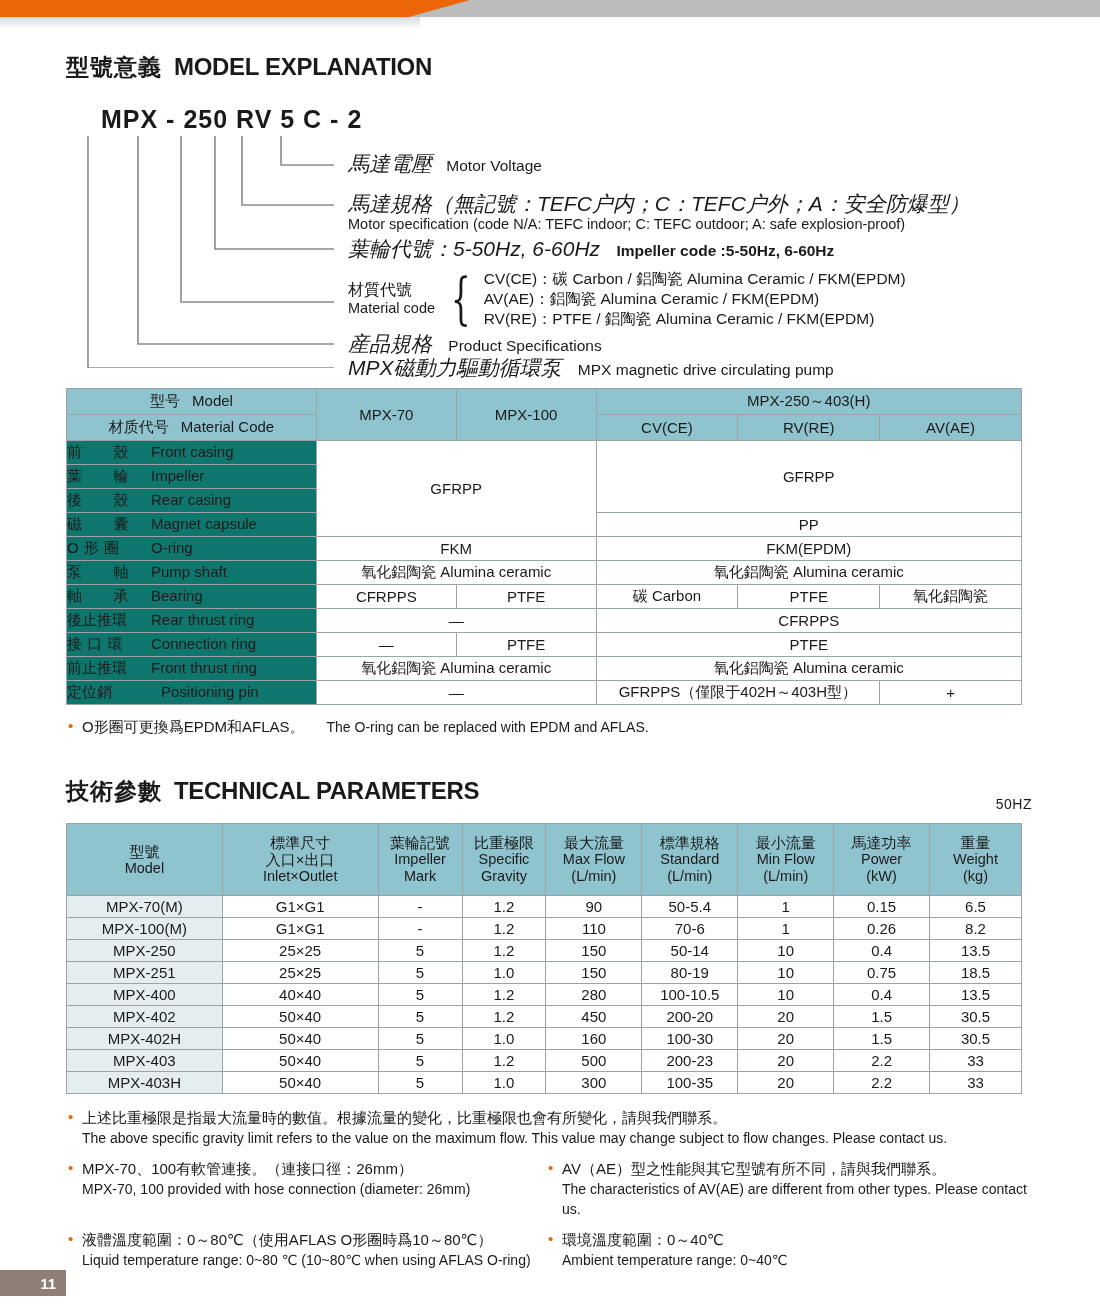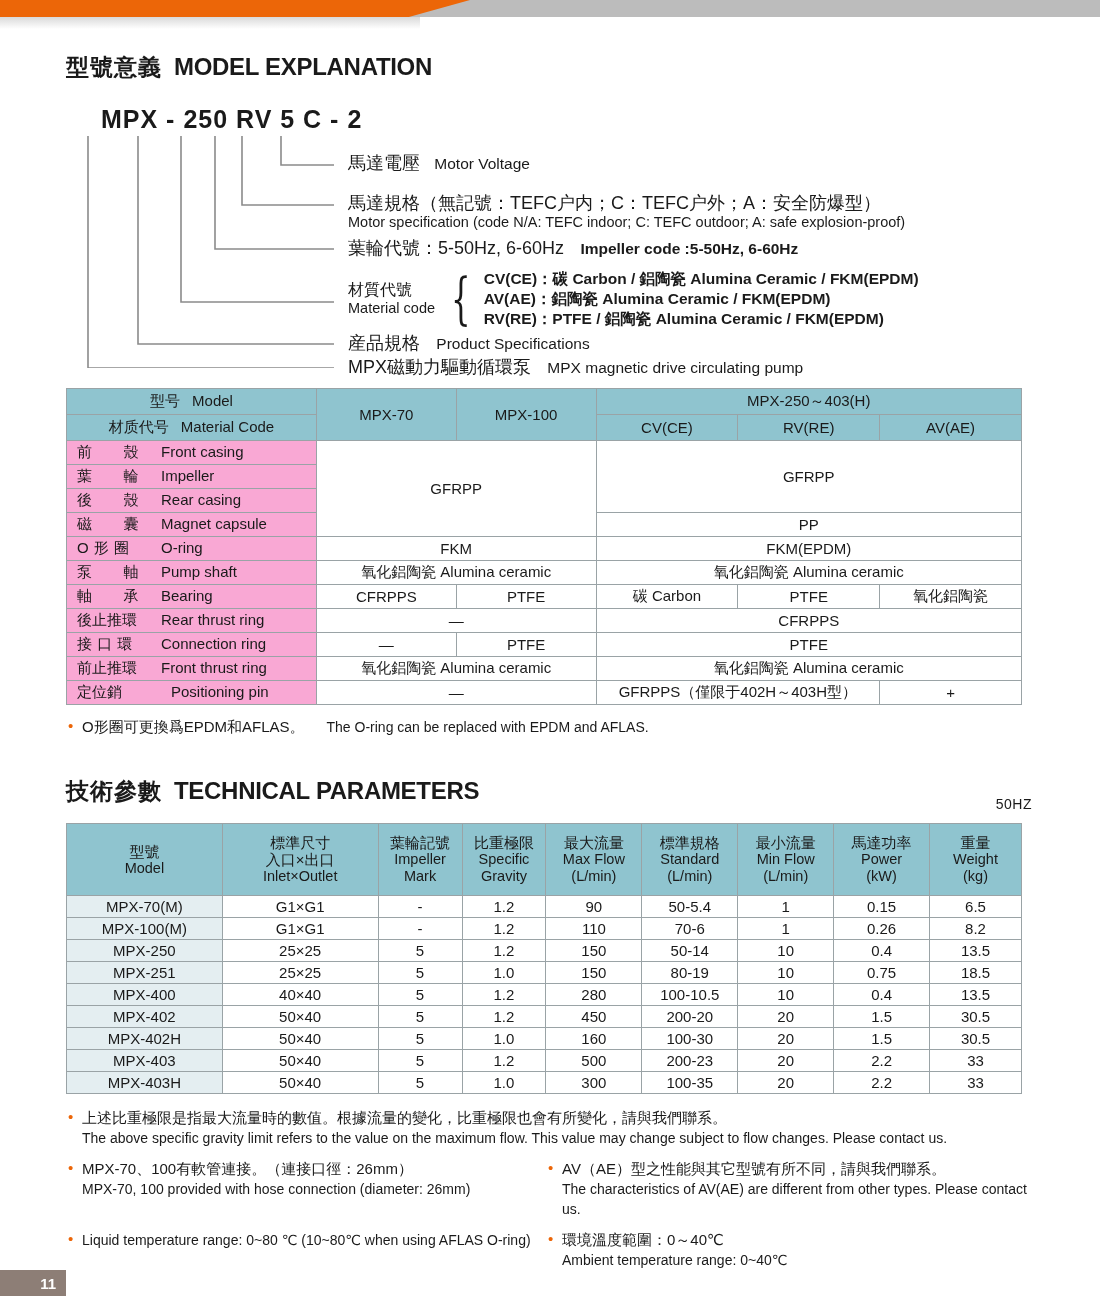--- a/index.html
+++ b/index.html
@@ -47,35 +47,35 @@
     margin-left: 35px; margin-top: 22px;
   }
   .diagram { position: relative; height: 232px; margin-top: 2px; }
   .diagram svg { position: absolute; left: 0; top: 0; }
   .leg {
     position: absolute;
     font-size: 15.5px;
     line-height: 19px;
     white-space: nowrap;
   }
-  .leg .cn { font-size: 18px; }
+  .leg .cn { font-size: 21px; font-style: italic; }
   .leg .en2 { font-size: 14.5px; display: block; }
   .matcode {
     position: absolute;
     display: flex; align-items: center;
     white-space: nowrap;
   }
   .matcode .lbl { font-size: 16px; line-height: 18px; text-align: left; }
   .matcode .lbl .sub { font-size: 14.5px; display: block; }
   .matcode .brace {
     font-size: 56px; line-height: 1; margin: 0 5px 0 8px;
     font-weight: 300; transform: scaleX(0.55);
     font-family: "DejaVu Serif", serif;
   }
-  .matcode .rows { font-size: 15.5px; line-height: 20px; font-weight: bold; }
+  .matcode .rows { font-size: 15.5px; line-height: 20px; }
 
   
   table { border-collapse: collapse; border-radius: 28px; }
   .tbl td, .tbl th {
     border: 1px solid #9aa3a6;
     text-align: center;
     font-weight: normal;
     font-size: 15px;
     padding: 2px 4px;
   }
@@ -83,23 +83,23 @@
     background: #8fc4cf;
     color: #1a1a1a;
     font-size: 15px;
   }
 
   
   #flow-section { position: absolute; left: 66px; top: 372px; width: 968px; }
   #flow-table { width: 956px; margin-top: 16px; }
   #flow-table td { height: 21.5px; }
   #flow-table td.rowlabel {
-    background: #f9a8d4;
+    background: #0f766e;
     text-align: left;
-    padding-left: 10px;
+    padding-left: 0;
     font-size: 15px;
     white-space: nowrap;
   }
   #flow-table td.rowlabel .cn {
     display: inline-block; width: 84px; letter-spacing: 0.5px;
   }
   #flow-table td.rowlabel .cn.tight { letter-spacing: 0px; }
   .hdr-model, .hdr-matcode {
     background: #8fc4cf; text-align: center; font-size: 15.5px;
   }
@@ -536,20 +536,21 @@
     </div>
     <div class="note">
       <span class="cn">MPX-70、100有軟管連接。（連接口徑：26mm）</span>
       <span class="en">MPX-70, 100 provided with hose connection (diameter: 26mm)</span>
     </div>
     <div class="note">
       <span class="cn">AV（AE）型之性能與其它型號有所不同，請與我們聯系。</span>
       <span class="en">The characteristics of AV(AE) are different from other types. Please contact us.</span>
     </div>
     <div class="note">
+      <span class="cn">液體溫度範圍：0～80℃（使用AFLAS O形圈時爲10～80℃）</span>
       <span class="en">Liquid temperature range: 0~80 ℃ (10~80℃ when using AFLAS O-ring)</span>
     </div>
     <div class="note">
       <span class="cn">環境溫度範圍：0～40℃</span>
       <span class="en">Ambient temperature range: 0~40℃</span>
     </div>
   </div>
 </section>
 
 <div id="page-footer">

